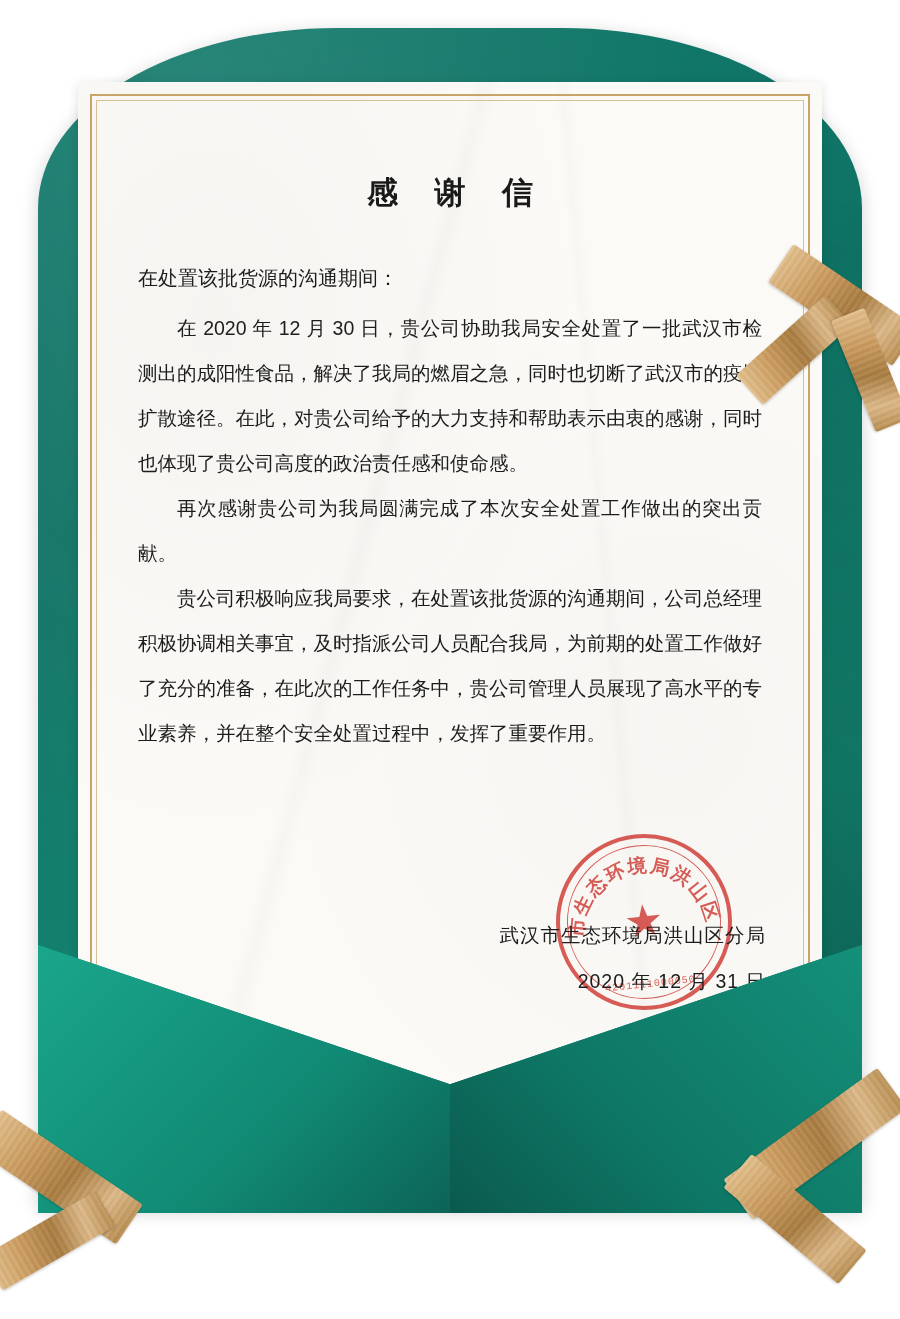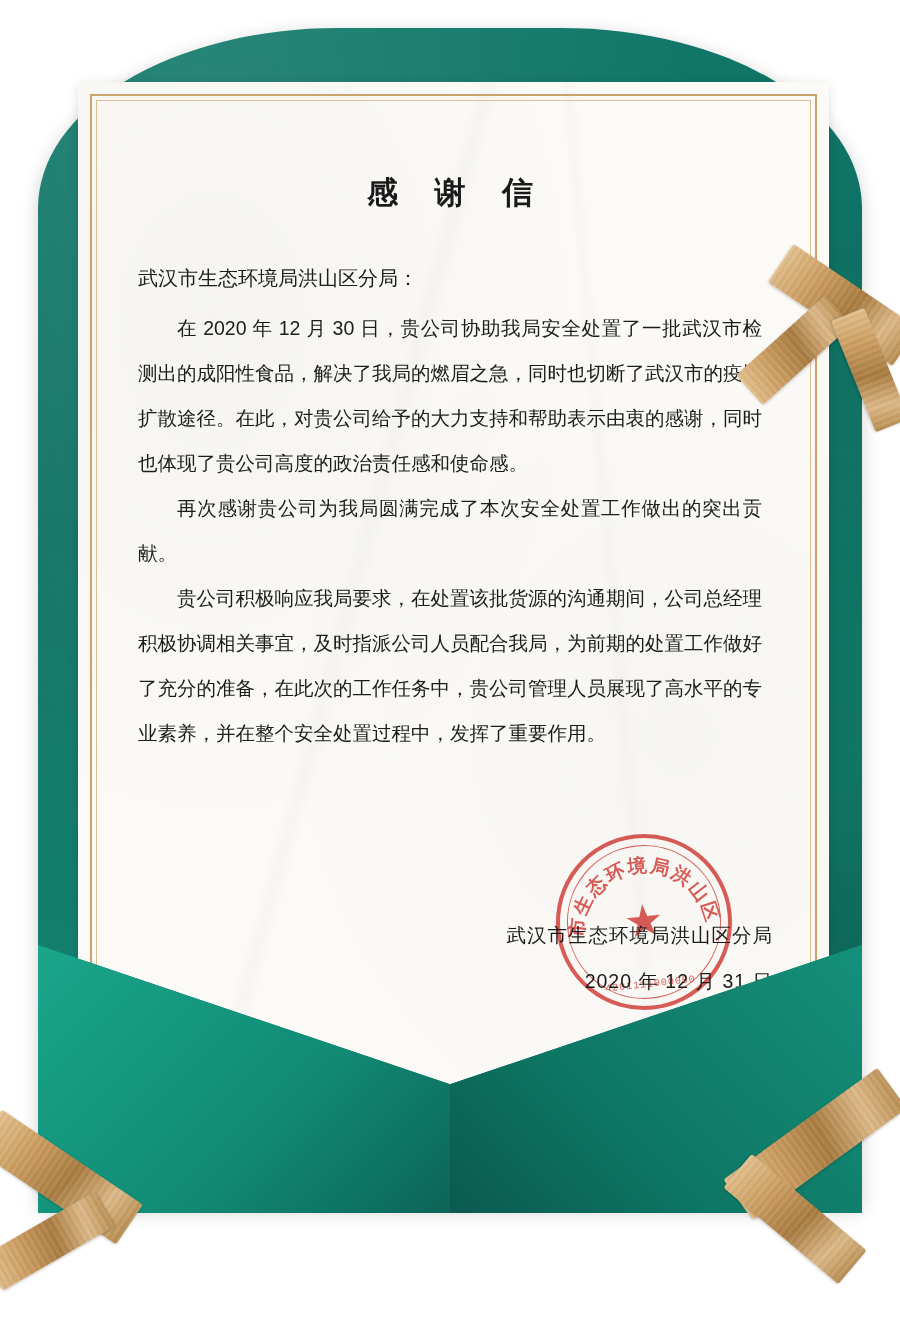--- a/index.html
+++ b/index.html
@@ -49,21 +49,20 @@
 
   
   .paper {
     position: absolute;
     left: 78px;
     top: 82px;
     width: 744px;
     height: 1088px;
     background: #fbfaf7;
     box-shadow: 0 2px 10px rgba(0,0,0,0.12);
-    padding-left: 7px;
   }
   .paper-texture {
     position: absolute; inset: 0;
     background:
       radial-gradient(ellipse at 18% 22%, rgba(0,0,0,0.025), rgba(0,0,0,0) 45%),
       radial-gradient(ellipse at 80% 60%, rgba(0,0,0,0.02), rgba(0,0,0,0) 50%),
       linear-gradient(105deg, rgba(255,255,255,0) 38%, rgba(0,0,0,0.018) 39.4%, rgba(255,255,255,0) 41%),
       linear-gradient(85deg, rgba(255,255,255,0) 68%, rgba(0,0,0,0.015) 69%, rgba(255,255,255,0) 70.5%);
     pointer-events: none;
   }
@@ -270,21 +269,21 @@
   <div class="env-back"></div>
   <div class="env-back-shade"></div>
 
   <div class="paper">
     <div class="paper-texture"></div>
     <div class="paper-border-outer"></div>
     <div class="paper-border-inner"></div>
 
     <div class="letter">
       <div class="letter-title">感 谢 信</div>
-      <p class="salutation">武汉市生态环境局洪山区分局：</p>
+      <p class="salutation">在处置该批货源的沟通期间：</p>
       <p class="para">在 2020 年 12 月 30 日，贵公司协助我局安全处置了一批武汉市检测出的成阳性食品，解决了我局的燃眉之急，同时也切断了武汉市的疫情扩散途径。在此，对贵公司给予的大力支持和帮助表示由衷的感谢，同时也体现了贵公司高度的政治责任感和使命感。</p>
       <p class="para">再次感谢贵公司为我局圆满完成了本次安全处置工作做出的突出贡献。</p>
       <p class="para">贵公司积极响应我局要求，在处置该批货源的沟通期间，公司总经理积极协调相关事宜，及时指派公司人员配合我局，为前期的处置工作做好了充分的准备，在此次的工作任务中，贵公司管理人员展现了高水平的专业素养，并在整个安全处置过程中，发挥了重要作用。</p>
     </div>
 
     <div class="seal">
       <div class="seal-inner-ring"></div>
       <svg class="seal-arc" viewBox="0 0 168 168">
         <defs>
           <path id="sealArcPath" d="M 22,96 A 62,62 0 1 1 146,96"></path>

